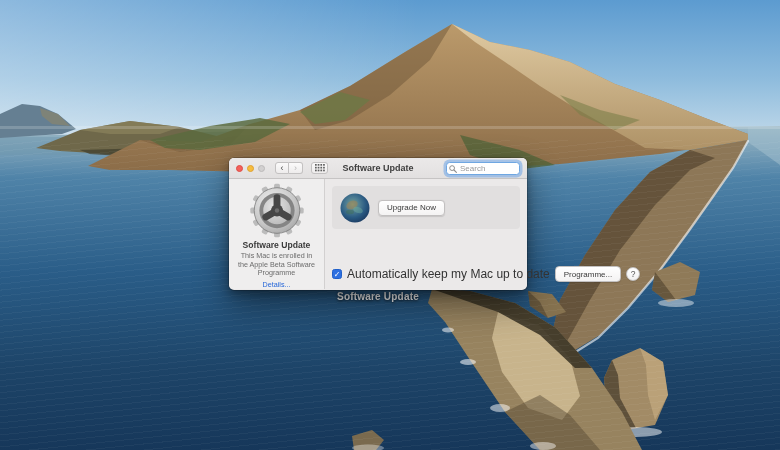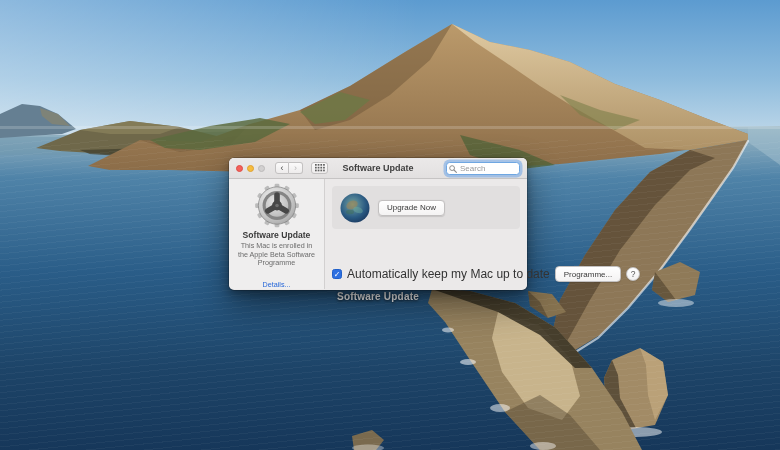--- a/index.html
+++ b/index.html
@@ -71,21 +71,21 @@
   .wbody{display:flex;height:110px;}
   .sidebar{
     width:96px;box-sizing:border-box;border-right:1px solid #d2d0d0;
     background:#efeeee;border-radius:0 0 0 5px;
     display:flex;flex-direction:column;align-items:center;
     padding-top:4px;text-align:center;overflow:hidden;
   }
   .app-name{font-size:8.6px;font-weight:bold;color:#3a3a3a;margin-top:2px;}
   .enroll{font-size:7.2px;line-height:1.2;color:#6b6b6b;margin-top:2px;padding:0 7px;}
   .link{color:#2566d8;cursor:pointer;}
-  .details{font-size:7.2px;margin-top:12px;}
+  .details{font-size:7.2px;margin-top:2px;}
 
   .content{flex:1;position:relative;background:#ebe9e9;border-radius:0 0 5px 0;}
   .card{
     margin:7px 7px 0 7px;height:43px;background:#e1dfdf;border-radius:4px;
     display:flex;align-items:center;gap:8px;padding:0 8px;box-sizing:border-box;
   }
   .upd-text{flex:1;min-width:0;}
   .upd-name{font-size:8.8px;font-weight:bold;color:#2e2e2e;}
   .upd-ver{font-size:7.4px;color:#8a8888;margin:1.5px 0;}
   .upd-more{font-size:7.4px;}

